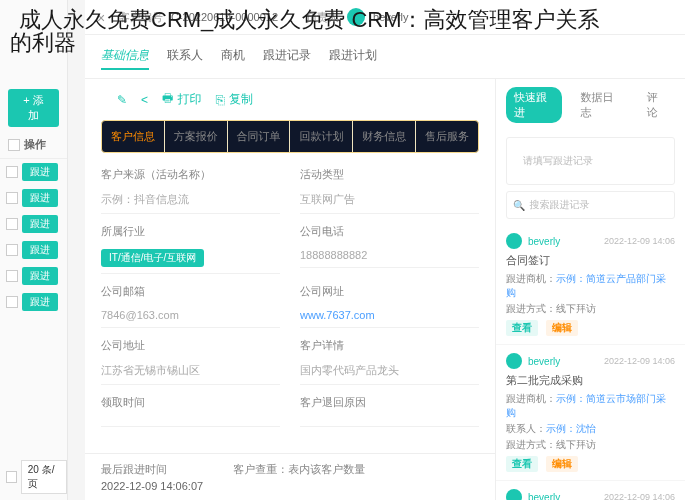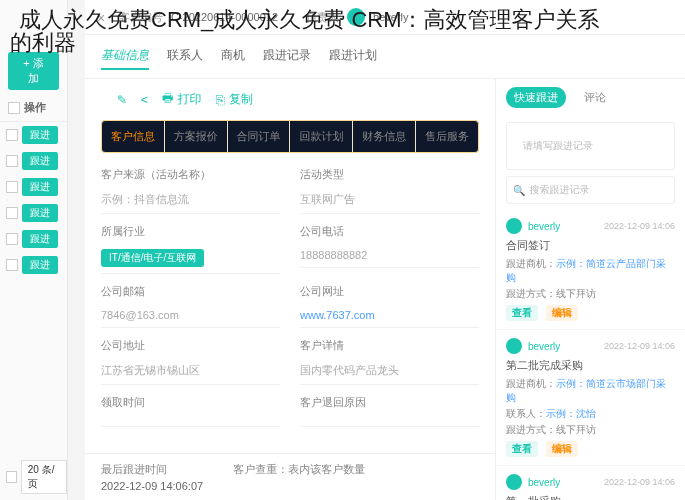--- a/index.html
+++ b/index.html
@@ -1,21 +1,21 @@
 <!DOCTYPE html>
 <html><head>
   <meta charset="utf-8">
   <style>
     * { margin: 0; padding: 0; box-sizing: border-box; }
     body { font-family: "Microsoft YaHei", sans-serif; font-size: 12px; color: #333; background: #f5f5f5; width: 685px; height: 500px; overflow: hidden; position: relative; }
     
     .overlay-title { position: absolute; top: 0; left: 9px; font-size: 22px; font-weight: 400; color: #1a1a1a; z-index: 100; padding: 5px 10px; }
     .overlay-subtitle { position: absolute; top: 28px; left: 0; font-size: 22px; color: #1a1a1a; z-index: 100; padding: 0 10px; }
     
-    .left-panel { position: absolute; left: 0; top: 0; width: 68px; height: 100%; background: #fafafa; border-right: 1px solid #e8e8e8; padding-top: 48px; }
+    .left-panel { position: absolute; left: 0; top: 0; width: 68px; height: 100%; background: #fafafa; border-right: 1px solid #e8e8e8; padding-top: 85px; }
     .add-btn { background: #1bc7b1; color: #fff; padding: 4px 12px; margin: 4px 8px; border-radius: 3px; font-size: 11px; cursor: pointer; text-align: center; }
     .op-header { padding: 6px 8px; font-size: 11px; color: #666; border-bottom: 1px solid #eee; display: flex; align-items: center; gap: 4px; font-weight: bold; }
     .op-row { padding: 4px 6px; display: flex; align-items: center; gap: 4px; }
     .checkbox { width: 12px; height: 12px; border: 1px solid #ccc; background: #fff; }
     .follow-btn { background: #1bc7b1; color: #fff; padding: 2px 8px; border-radius: 2px; font-size: 10px; cursor: pointer; }
     .page-footer { position: absolute; bottom: 6px; left: 6px; display: flex; gap: 4px; align-items: center; }
     .page-select { border: 1px solid #ddd; padding: 2px 6px; font-size: 10px; background: #fff; }
     
     .main-panel { position: absolute; left: 85px; top: 0; right: 0; bottom: 0; background: #fff; }
     
@@ -188,20 +188,21 @@
         <div class="form-field">
           <div class="field-label">客户退回原因</div>
           <div class="field-value"></div>
         </div>
       </div>
     </div>
 
     <div class="right-panel">
       <div class="right-tabs">
         <div class="right-tab active">快速跟进</div>
+        <div class="right-tab">数据日志</div>
         <div class="right-tab">评论</div>
       </div>
       <div class="record-input">请填写跟进记录</div>
       <div class="search-box">
         <span>🔍</span>
         <span>搜索跟进记录</span>
       </div>
 
       <div class="log-item">
         <div class="log-head">

